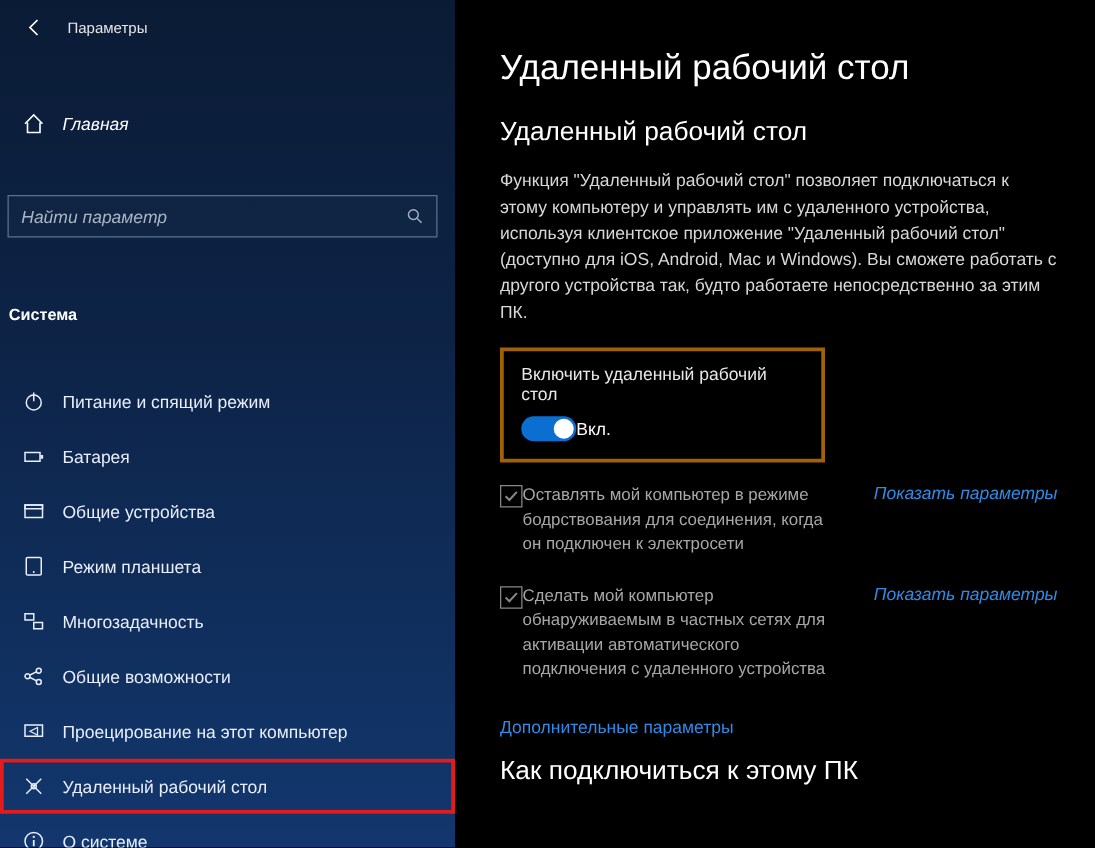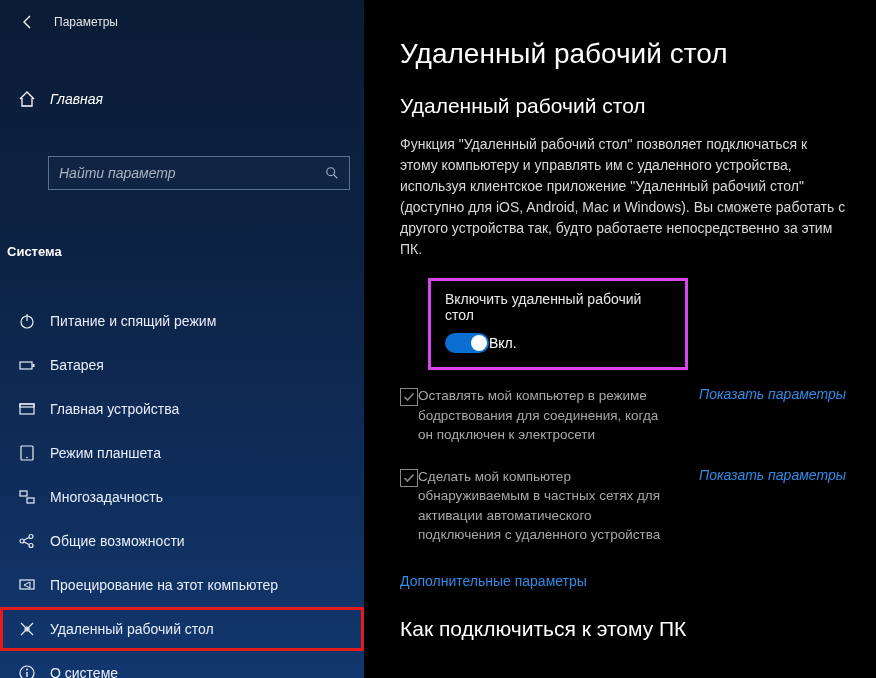--- a/index.html
+++ b/index.html
@@ -4,47 +4,47 @@
 <style>
   * { box-sizing: border-box; margin: 0; padding: 0; }
   html, body { width: 876px; height: 678px; font-family: "Segoe UI", Arial, sans-serif; background: #000; color: #fff; overflow: hidden; }
   .app { display: flex; width: 100%; height: 100%; }
   .sidebar { width: 364px; background: linear-gradient(180deg, #0a1b35 0%, #0d2346 40%, #12376e 100%); display: flex; flex-direction: column; gap: 32px; }
   .titlebar { display: flex; align-items: center; padding: 10px 16px 0 16px; height: 40px; }
   .back-btn { width: 24px; height: 24px; display: flex; align-items: center; justify-content: center; cursor: pointer; }
   .titlebar .title { margin-left: 14px; font-size: 12px; font-weight: 400; color: #e6e6e6; }
   .home-row { display: flex; align-items: center; padding: 10px 18px 2px 18px; margin-top: 14px; cursor: pointer; font-style: italic; }
   .home-row .label { margin-left: 14px; font-size: 14px; color: #fff; }
-  .search-wrap { padding: 14px 14px 6px 16px; margin-left: 32px; }
+  .search-wrap { padding: 14px 14px 6px 6px; }
   .search { display: flex; align-items: center; border: 1px solid #5a708f; background: rgba(255,255,255,0.02); height: 34px; padding: 0 10px; }
   .search input { flex: 1; background: transparent; border: none; outline: none; color: #ddd; font-size: 14px; font-style: italic; }
   .search input::placeholder { color: #a9b4c4; font-style: italic; }
   .search .search-icon { width: 14px; height: 14px; opacity: 0.8; }
   .group-label { padding: 16px 18px 8px 7px; font-size: 13px; font-weight: 600; color: #fff; }
   .nav { display: flex; flex-direction: column; }
   .nav-item { display: flex; align-items: center; height: 44px; padding: 0 18px; cursor: pointer; color: #e8eefb; }
   .nav-item .icon { width: 18px; height: 18px; display: flex; align-items: center; justify-content: center; flex-shrink: 0; }
   .nav-item .label { margin-left: 14px; font-size: 14px; white-space: nowrap; }
   .nav-item.highlight { outline: 3px solid #e31b1b; outline-offset: -3px; }
   .content { flex: 1; background: #000; padding: 38px 30px 20px 36px; overflow: hidden; }
   .content h1 { font-size: 28px; font-weight: 400; color: #fff; margin-bottom: 24px; }
   .content h2 { font-size: 21px; font-weight: 400; color: #fff; margin-bottom: 16px; }
   .desc { font-size: 14px; line-height: 1.5; color: #d8d8d8; max-width: 460px; margin-bottom: 18px; }
-  .toggle-box { border: 3px solid #d946ef; padding: 10px 14px 14px 14px; max-width: 260px; margin-bottom: 16px; margin-left: 28px; }
+  .toggle-box { border: 3px solid #a16207; padding: 10px 14px 14px 14px; max-width: 260px; margin-bottom: 16px; }
   .toggle-label { font-size: 14px; color: #e8e8e8; margin-bottom: 10px; }
   .toggle-row { display: flex; align-items: center; gap: 0; }
   .toggle { width: 44px; height: 20px; border-radius: 10px; background: #0a6fd1; position: relative; cursor: pointer; }
   .toggle .knob { position: absolute; right: 2px; top: 2px; width: 16px; height: 16px; border-radius: 50%; background: #fff; }
   .toggle-state { font-size: 14px; color: #fff; }
   .option-row { display: flex; align-items: flex-start; margin-bottom: 22px; max-width: 480px; }
   .checkbox { width: 18px; height: 18px; border: 1.5px solid #888; display: flex; align-items: center; justify-content: center; flex-shrink: 0; margin-top: 2px; cursor: pointer; }
   .checkbox svg { width: 12px; height: 12px; }
   .option-text { font-size: 13.5px; line-height: 1.45; color: #a7a7a7; max-width: 250px; }
   .option-link { font-size: 14px; color: #2f8be6; cursor: pointer; margin-left: auto; white-space: nowrap; font-style: italic; }
-  .adv-link { font-size: 14px; color: #2f8be6; cursor: pointer; margin-top: 6px; margin-bottom: 28px; display: inline-block; }
+  .adv-link { font-size: 14px; color: #2f8be6; cursor: pointer; margin-top: 6px; margin-bottom: 16px; display: inline-block; }
   svg { display: block; }
 </style>
 </head>
 <body>
 
 <div class="app">
 
   <div class="sidebar">
     <div class="titlebar">
       <div class="back-btn">
@@ -101,21 +101,21 @@
         <span class="label">Батарея</span>
       </div>
 
       <div class="nav-item">
         <span class="icon">
           <svg viewBox="0 0 18 18" width="18" height="18">
               <rect x="2" y="4" width="14" height="10" stroke="#e8eefb" stroke-width="1.2" fill="none"></rect>
               <rect x="2" y="4" width="14" height="3" stroke="#e8eefb" stroke-width="1.2" fill="none"></rect>
             </svg>
         </span>
-        <span class="label">Главная устройства</span>
+        <span class="label">Общие устройства</span>
       </div>
 
       <div class="nav-item">
         <span class="icon">
           <svg viewBox="0 0 18 18" width="18" height="18">
               <rect x="3" y="2" width="12" height="14" rx="1" stroke="#e8eefb" stroke-width="1.2" fill="none"></rect>
               <circle cx="9" cy="13.5" r="0.8" fill="#e8eefb"></circle>
             </svg>
         </span>
         <span class="label">Режим планшета</span>

